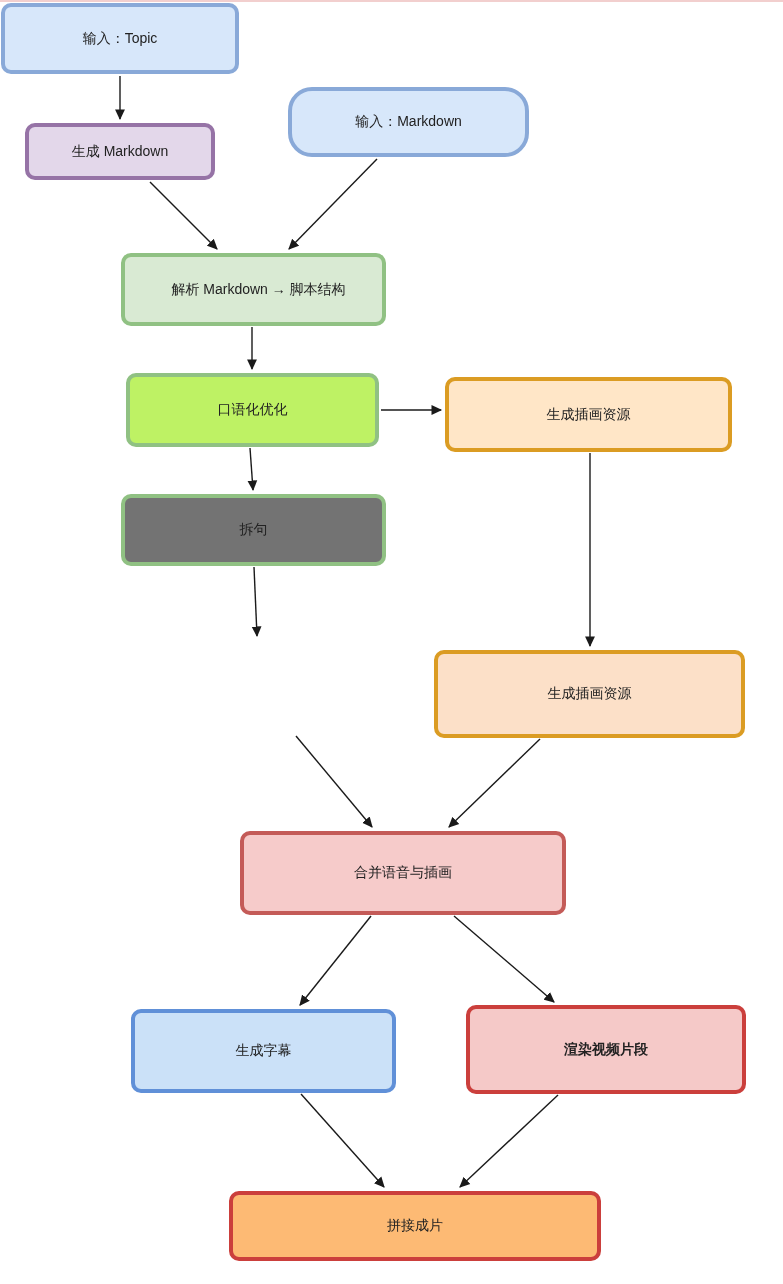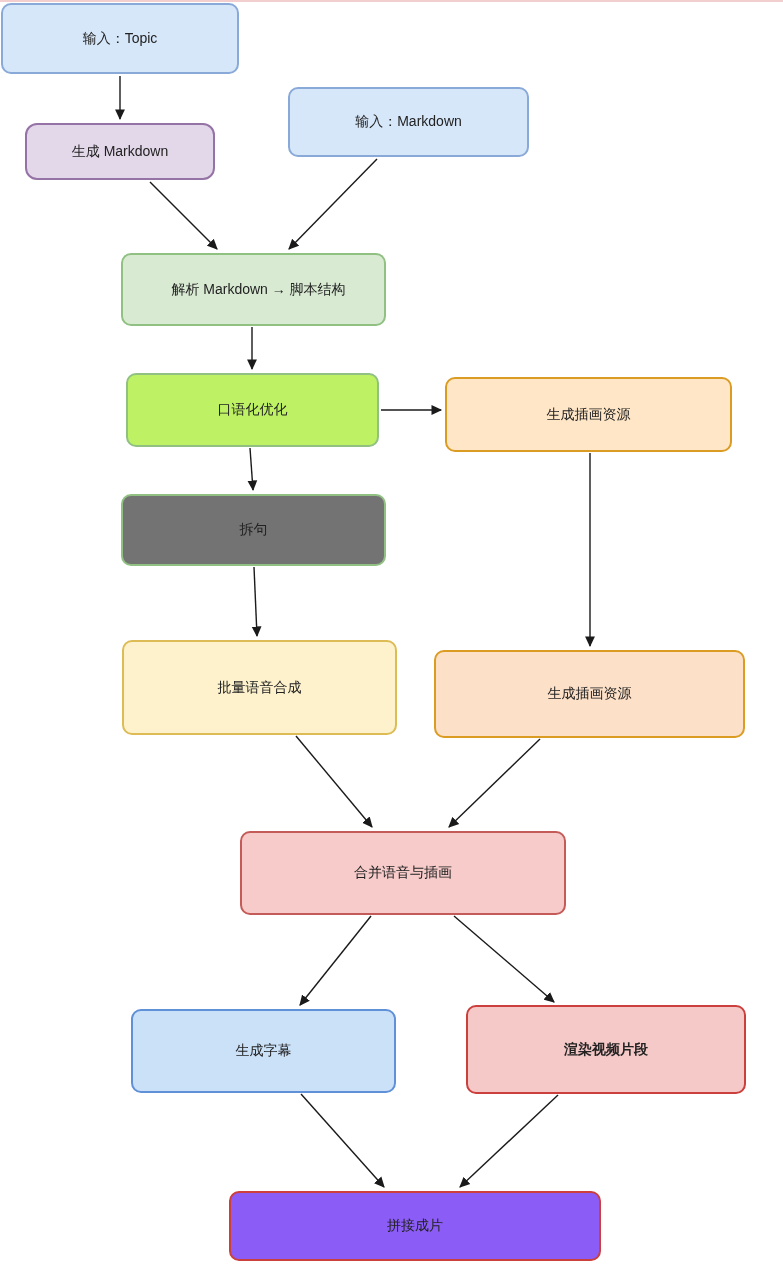--- a/index.html
+++ b/index.html
@@ -8,33 +8,33 @@
 
   .canvas { position: absolute; left: 0; top: 0; width: 783px; height: 1284px; }
 
   .top-line { position: absolute; left: 0; top: 0; width: 783px; height: 2px; }
 
   svg.edges { position: absolute; left: 0; top: 0; width: 783px; height: 1284px; }
   svg.edges line { stroke: #1a1a1a; stroke-width: 1.4; }
 
   .node {
     position: absolute;
-    border: 2px solid #14b8a6;
+    border: 4px solid #14b8a6;
     border-radius: 10px;
     display: flex;
     align-items: center;
     justify-content: center;
     font-size: 14px;
     color: #222222;
     text-align: center;
   }
 
   
   .n-input-topic    { left: 1px;   top: 3px;    width: 238px; height: 71px; }
-  .n-input-markdown { left: 288px; top: 87px;   width: 241px; height: 70px; }
+  .n-input-markdown { left: 288px; top: 87px;   width: 241px; height: 70px; border-radius: 24px; }
   .n-gen-markdown   { left: 25px;  top: 123px;  width: 190px; height: 57px; }
   .n-parse          { left: 121px; top: 253px;  width: 265px; height: 73px; }
   .n-oral           { left: 126px; top: 373px;  width: 253px; height: 74px; }
   .n-prompt-gen     { left: 445px; top: 377px;  width: 287px; height: 75px; }
   .n-split          { left: 121px; top: 494px;  width: 265px; height: 72px; }
   .n-tts            { left: 122px; top: 640px;  width: 275px; height: 95px; }
   .n-illus          { left: 434px; top: 650px;  width: 311px; height: 88px; }
   .n-merge          { left: 240px; top: 831px;  width: 326px; height: 84px; }
   .n-subtitle       { left: 131px; top: 1009px; width: 265px; height: 84px; }
   .n-render         { left: 466px; top: 1005px; width: 280px; height: 89px; }
@@ -70,57 +70,54 @@
   </svg>
 
   <div class="node n-input-topic" style="background-color: rgb(215, 231, 250); border-color: rgb(137, 169, 216);">
     <span>输入：Topic</span>
   </div>
 
   <div class="node n-input-markdown" style="background-color: rgb(215, 231, 250); border-color: rgb(137, 169, 216);">
     <span>输入：Markdown</span>
   </div>
 
-  <div class="node n-gen-markdown" style="background-color: rgb(227, 215, 234); border-color: rgb(150, 115, 166); border-radius: 12px;">
+  <div class="node n-gen-markdown" style="background-color: rgb(227, 215, 234); border-color: rgb(150, 115, 166);">
     <span>生成 Markdown</span>
   </div>
 
   <div class="node n-parse" style="background-color: rgb(217, 234, 211); border-color: rgb(144, 193, 131); padding-left: 10px;">
     <span>解析 Markdown → 脚本结构</span>
   </div>
 
   <div class="node n-oral" style="background-color: #bef264; border-color: rgb(144, 193, 131);">
     <span>口语化优化</span>
   </div>
 
   <div class="node n-prompt-gen" style="background-color: rgb(255, 230, 199); border-color: rgb(219, 156, 35);">
     <span>生成插画资源</span>
   </div>
 
   <div class="node n-split" style="background-color: #737373; border-color: rgb(144, 193, 131); text-align: right;">
     <span>拆句</span>
   </div>
 
-  <div class="node n-tts" style="background-color: rgb(253, 242, 204); border-color: rgb(221, 187, 85);">
-    <span>批量语音合成</span>
-  </div>
 
   <div class="node n-merge" style="background-color: rgb(246, 203, 202); border-color: rgb(196, 91, 88);">
     <span>合并语音与插画</span>
   </div>
 
   <div class="node n-illus" style="background-color: rgb(252, 224, 200); border-color: rgb(219, 156, 35);">
     <span>生成插画资源</span>
   </div>
 
   <div class="node n-subtitle" style="background-color: rgb(203, 225, 248); border-color: rgb(96, 144, 216);">
     <span>生成字幕</span>
   </div>
 
   <div class="node n-render" style="background-color: rgb(245, 201, 200); border-color: rgb(203, 63, 60); font-weight: bold;">
     <span>渲染视频片段</span>
   </div>
 
-  <div class="node n-concat" style="background-color: #8b5cf6; border-color: rgb(203, 63, 60);">
+  <div class="node n-concat" style="background-color: #fdba74; border-color: rgb(203, 63, 60);">
     <span>拼接成片</span>
   </div>
 
 </div>
 
 </body></html>

